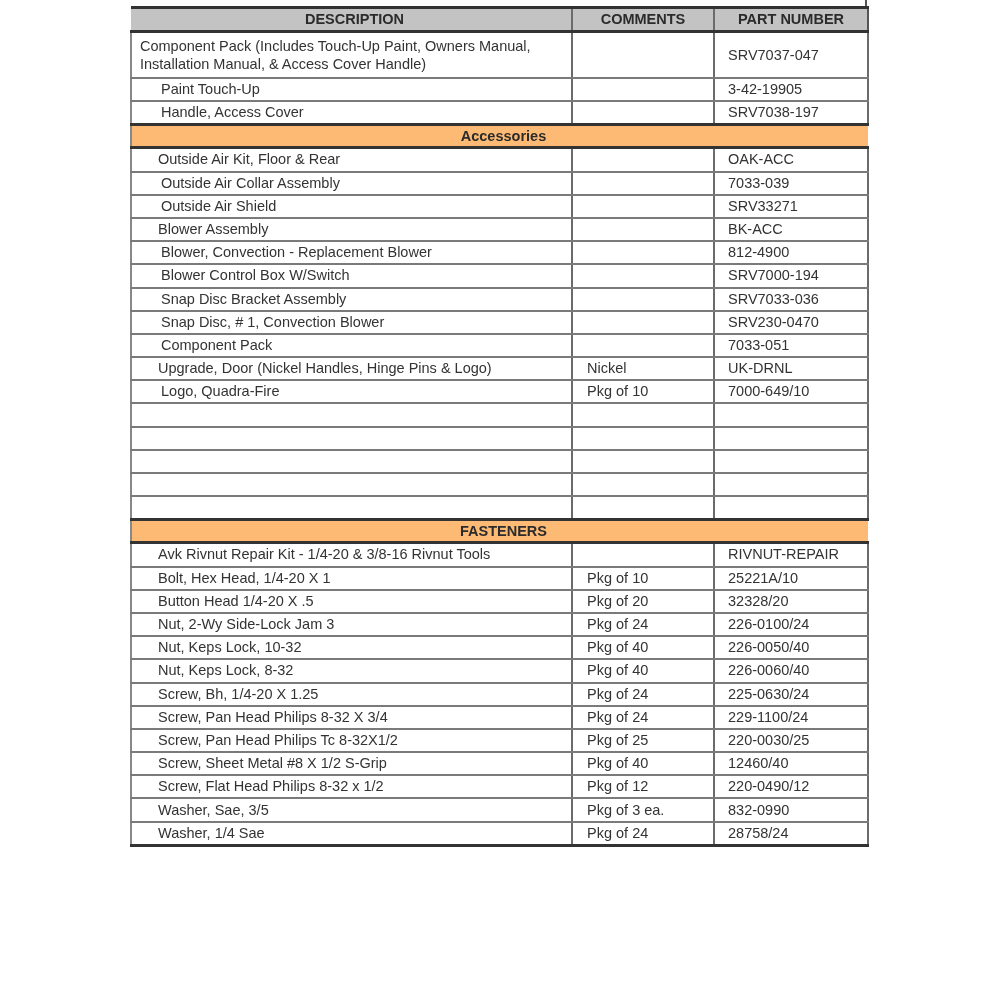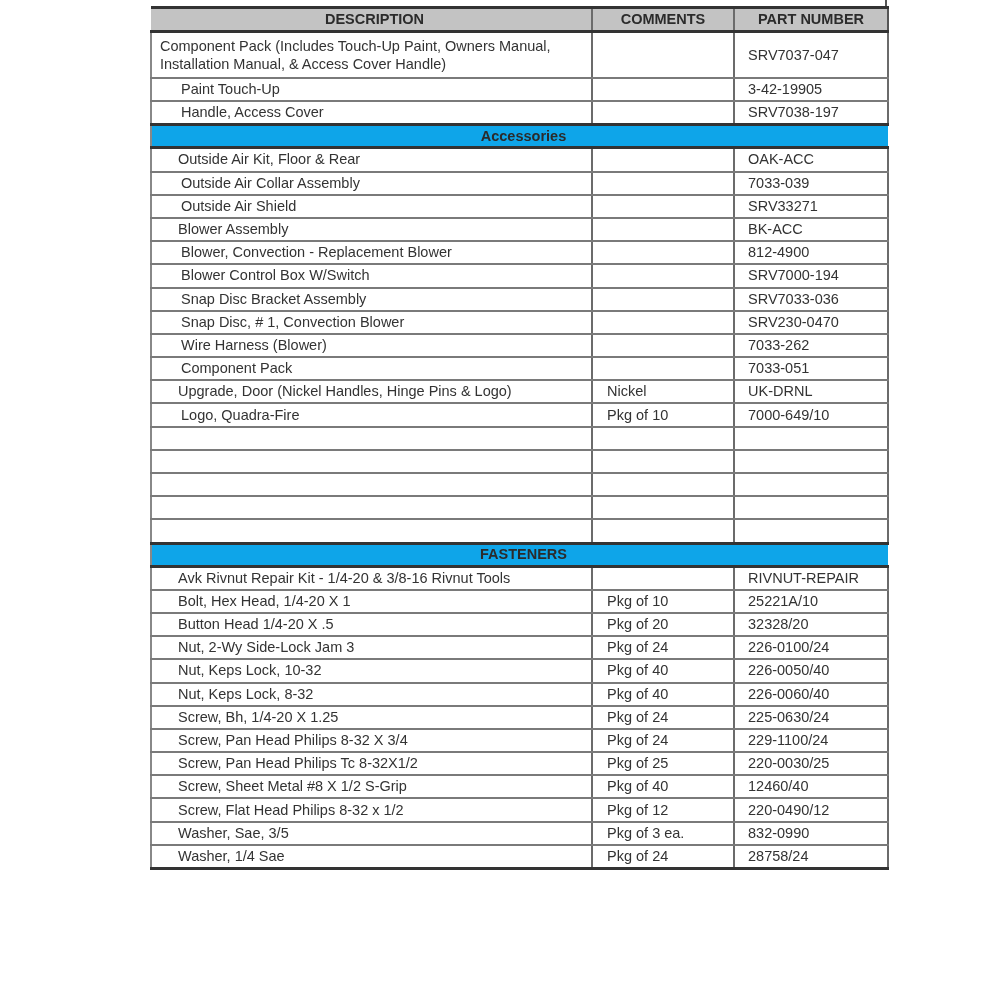--- a/index.html
+++ b/index.html
@@ -14,21 +14,20 @@
       overflow: hidden;
       font-family: "Liberation Sans", sans-serif;
       color: #333333;
     }
     .sheet {
       position: absolute;
       left: 130px;
       top: 0;
       width: 737px;
       height: 1000px;
-      margin-left: 20px;
     }
     
     .top-rule {
       position: absolute;
       left: 735px;
       top: 0;
       width: 2px;
       height: 8px;
       background: #555555;
     }
@@ -68,21 +67,21 @@
       color: #2b2b2b;
       text-align: center;
       border-top: 3px solid #333333;
       border-bottom: 3px solid #333333;
     }
     tr.col-head th:first-child { border-left: none; padding-left: 7px; }
     tr.col-head th:last-child { border-right: 2px solid #555555; }
 
     
     tr.section td {
-      background: #0ea5e9;
+      background: #fdba74;
       height: 20px;
       font-weight: bold;
       color: #2b2b2b;
       text-align: center;
       border-top: 3px solid #333333;
       border-bottom: 3px solid #333333;
       border-left: none;
       border-right: none;
       padding-left: 7px;
     }
@@ -180,25 +179,20 @@
         <td class="desc sub">Snap Disc Bracket Assembly</td>
         <td class="comm"></td>
         <td class="part">SRV7033-036</td>
       </tr>
       <tr class="item">
         <td class="desc sub">Snap Disc, # 1, Convection Blower</td>
         <td class="comm"></td>
         <td class="part">SRV230-0470</td>
       </tr>
       <tr class="item">
-        <td class="desc sub">Wire Harness (Blower)</td>
-        <td class="comm"></td>
-        <td class="part">7033-262</td>
-      </tr>
-      <tr class="item">
         <td class="desc sub">Component Pack</td>
         <td class="comm"></td>
         <td class="part">7033-051</td>
       </tr>
       <tr class="item">
         <td class="desc">Upgrade, Door (Nickel Handles, Hinge Pins &amp; Logo)</td>
         <td class="comm">Nickel</td>
         <td class="part">UK-DRNL</td>
       </tr>
       <tr class="item">

